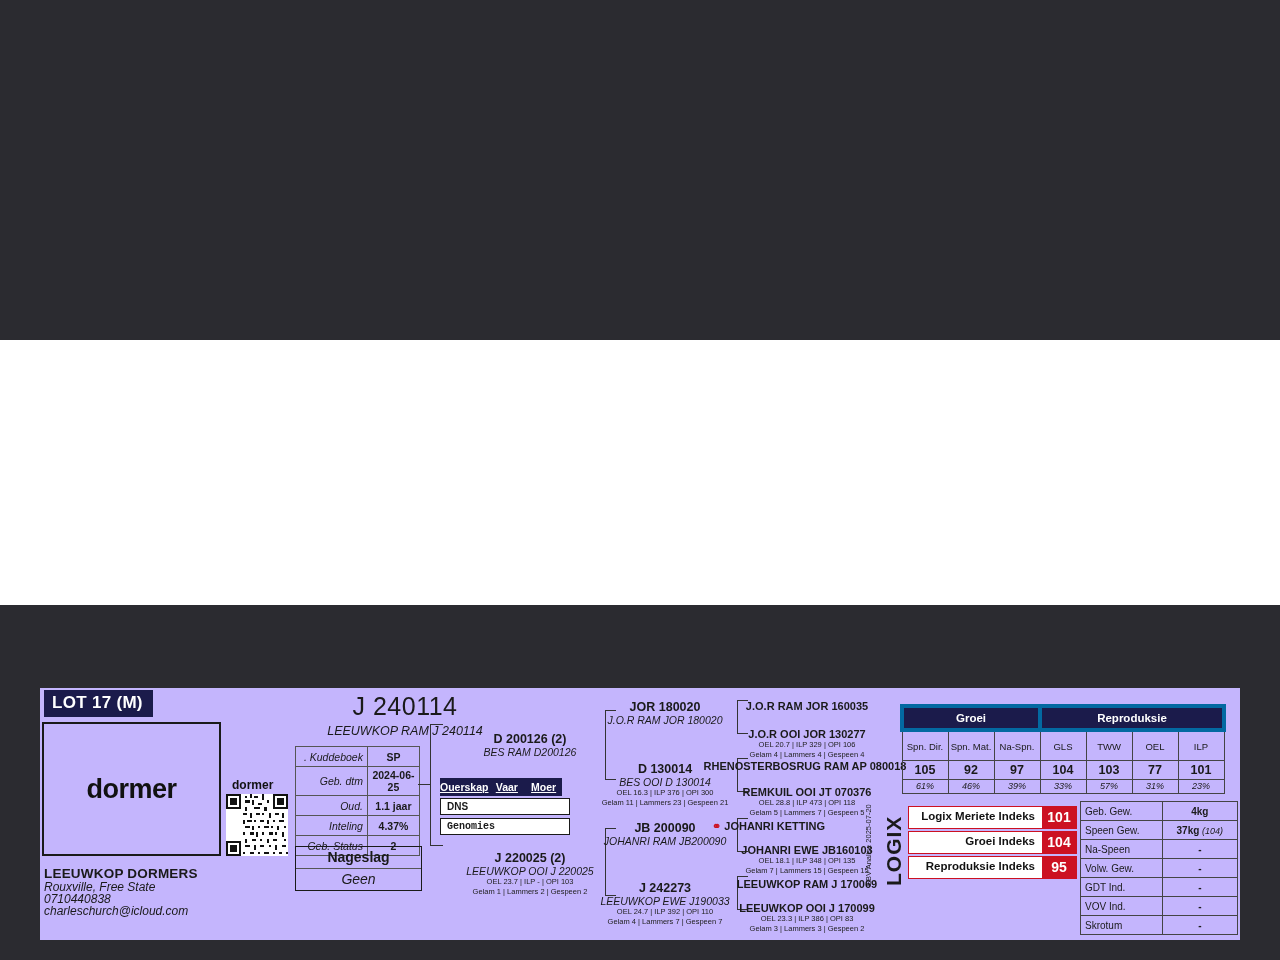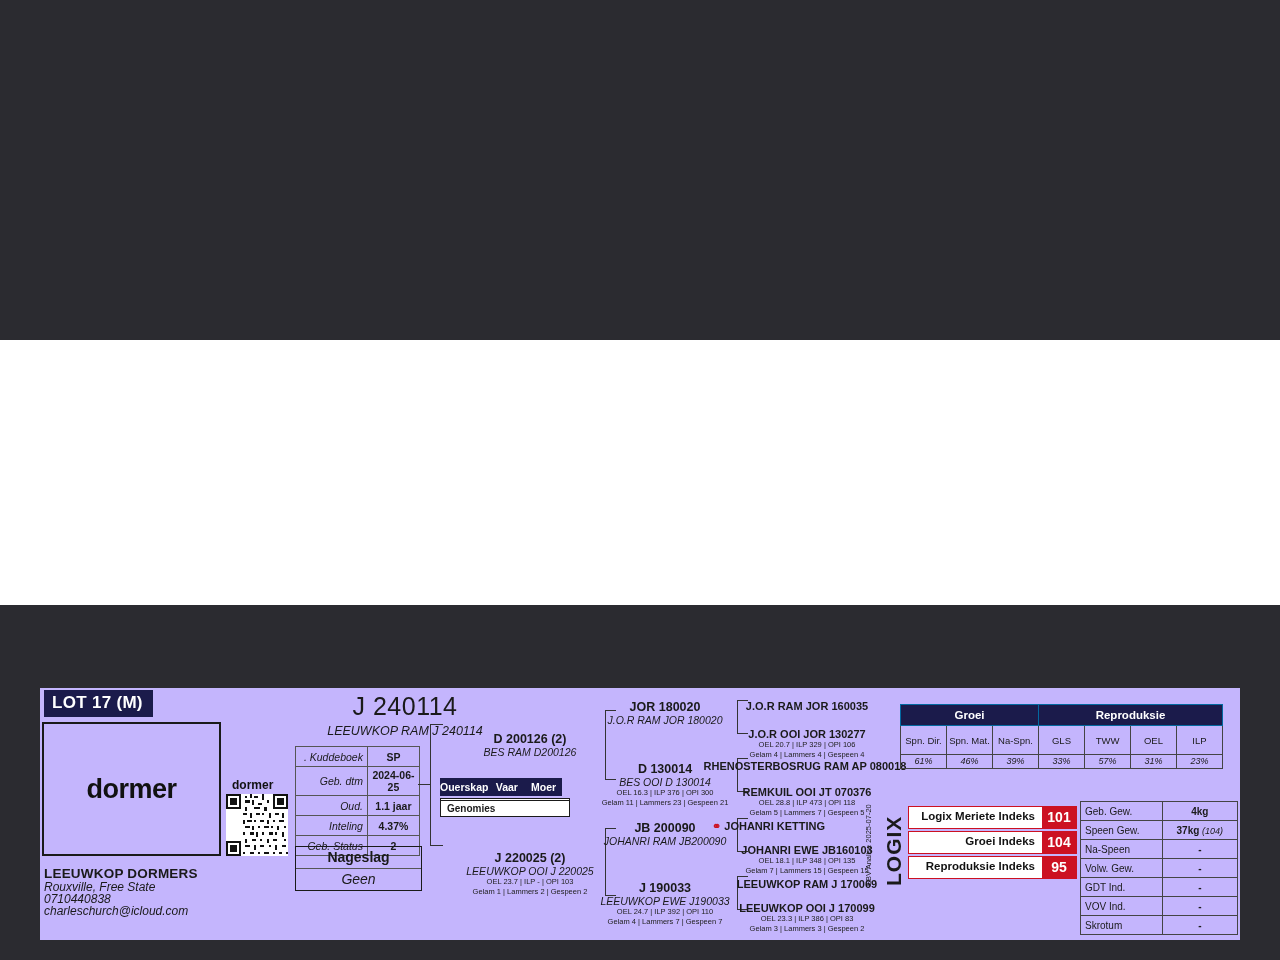--- a/index.html
+++ b/index.html
@@ -162,33 +162,33 @@
     left: 400px;
     top: 90px;
     width: 122px;
     background: #1b1b4b;
     color: #fff;
     font-size: 10.5px;
     font-weight: bold;
     padding: 3px 0;
     display: flex;
   }
-  .ouerskap span { flex: 1; text-align: center; }
+  .ouerskap span { flex: 1; text-align: center; text-decoration: underline; }
   .dna-box, .genomies-box {
     position: absolute;
     left: 400px;
     width: 122px;
     border: 1.2px solid #1a1a1a;
     font-size: 10px;
     padding: 2px 0 2px 6px;
     font-weight: 600;
     background: #fff;
   }
   .dna-box { top: 110px; }
-  .genomies-box { top: 112px; }
+  .genomies-box { top: 130px; font-family: Liberation Mono, monospace; }
 
   
   .ped { position: absolute; font-size: 11px; }
   .ped .id { font-weight: bold; font-size: 12.5px; }
   .ped .nm { font-style: italic; font-size: 10.5px; }
   .ped .st { font-size: 7.5px; color: #222; line-height: 9.5px; }
   .ped.small .id { font-size: 11px; }
   .conn {
     position: absolute;
     border-left: 1px solid #333;
@@ -262,21 +262,21 @@
     top: 16px;
     border-collapse: collapse;
     font-size: 10px;
     text-align: center;
   }
   .gr-table th.sec {
     background: #1b1b4b;
     color: #fff;
     font-size: 11.5px;
     padding: 4px 0;
-    border: 1px solid #0369a1;
+    border: 4px solid #0369a1;
   }
   .gr-table td {
     border: 0.8px solid #444;
     width: 45px;
     padding: 1px 0;
   }
   .gr-table td.hdr { font-size: 9.5px; line-height: 11px; height: 26px; }
   .gr-table td.val { font-size: 12.5px; font-weight: bold; padding: 2px 0; }
   .gr-table td.pct { font-size: 9px; font-style: italic; padding-bottom: 2px; }
 
@@ -486,21 +486,21 @@
       <div class="id">D 130014</div>
       <div class="nm">BES OOI D 130014</div>
       <div class="st">OEL 16.3 | ILP 376 | OPI 300</div>
       <div class="st">Gelam 11 | Lammers 23 | Gespeen 21</div>
     </div>
     <div class="ped" style="left:545px; top:133px; width:160px; text-align:center;">
       <div class="id">JB 200090</div>
       <div class="nm">JOHANRI RAM JB200090</div>
     </div>
     <div class="ped" style="left:545px; top:193px; width:160px; text-align:center;">
-      <div class="id">J 190033</div>
+      <div class="id">J 242273</div>
       <div class="nm">LEEUWKOP EWE J190033</div>
       <div class="st">OEL 24.7 | ILP 392 | OPI 110</div>
       <div class="st">Gelam 4 | Lammers 7 | Gespeen 7</div>
     </div>
 
     <div class="ped small" style="left:672px; top:12px; width:190px; text-align:center;">
       <div class="id">J.O.R RAM JOR 160035</div>
       <div class="st"></div>
       <div class="st"></div>
     </div>
@@ -567,20 +567,29 @@
         <th class="sec" colspan="4">Reproduksie</th>
       </tr>
       <tr>
         <td class="hdr">Spn. Dir.</td>
         <td class="hdr">Spn. Mat.</td>
         <td class="hdr">Na-Spn.</td>
         <td class="hdr">GLS</td>
         <td class="hdr">TWW</td>
         <td class="hdr">OEL</td>
         <td class="hdr">ILP</td>
+      </tr>
+      <tr>
+        <td class="val">105</td>
+        <td class="val">92</td>
+        <td class="val">97</td>
+        <td class="val">104</td>
+        <td class="val">103</td>
+        <td class="val">77</td>
+        <td class="val">101</td>
       </tr>
       <tr>
         <td class="pct">61%</td>
         <td class="pct">46%</td>
         <td class="pct">39%</td>
         <td class="pct">33%</td>
         <td class="pct">57%</td>
         <td class="pct">31%</td>
         <td class="pct">23%</td>
       </tr>

